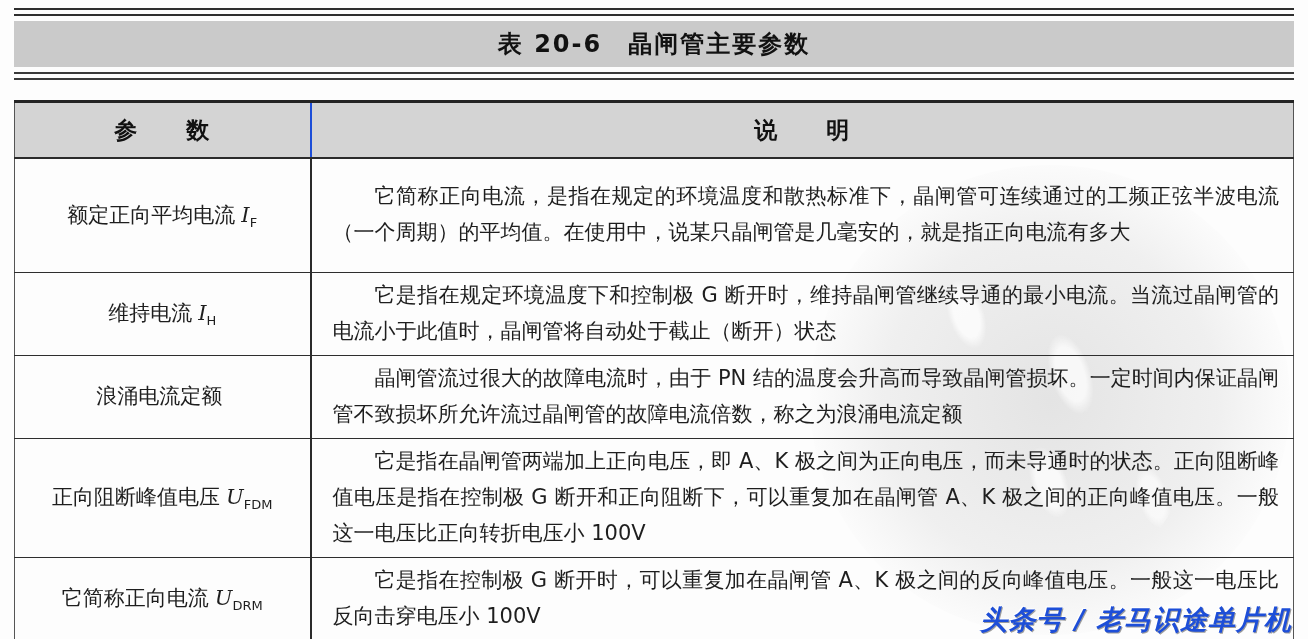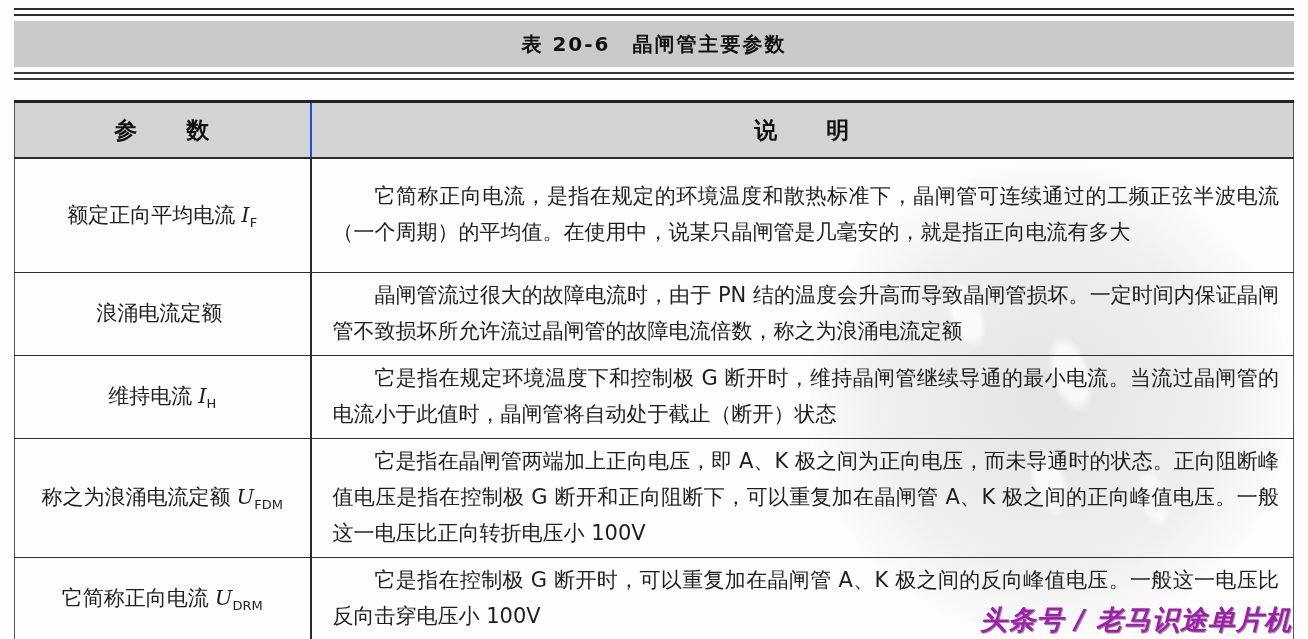--- a/index.html
+++ b/index.html
@@ -40,21 +40,21 @@
   .rule2{height:2px;background:#2e2e2e;}
   .rule1{height:2px;background:#3a3a3a;}
   .rule-gap{height:4px;}
   .title-bar{
     margin-top:5px;margin-bottom:5px;
     height:46px;
     background:#cacaca;
     display:flex;align-items:center;justify-content:center;
   }
   .title-bar span{
-    font-size:20px;font-weight:bold;letter-spacing:2px;color:#111;
+    font-size:24px;font-weight:bold;letter-spacing:2px;color:#111;
   }
 
   
   table.params{
     width:1280px;margin:20px 14px 0 14px;
     border-collapse:collapse;table-layout:fixed;
     border-top:3px solid #242424;
     border-bottom:3px solid #242424;
     border-left:1px solid #555;
     border-right:1px solid #555;
@@ -88,21 +88,21 @@
   tr.h3{height:114px;}
   tr.h2{height:76px;}
   .sym{margin-left:6px;}
   .sym i{font-family:"DejaVu Serif","Liberation Serif",serif;font-style:italic;font-size:21px;}
   .sym sub{font-style:normal;font-size:13px;letter-spacing:0;}
 
   
   .credit{
     position:absolute;right:16px;bottom:1px;z-index:2;
     font-size:27px;font-weight:bold;font-style:italic;
-    color:#a21caf;
+    color:#1d4ed8;
     text-shadow:1px 1px 0 #9c9c9c, -1px -1px 0 #ffffff;
     letter-spacing:1px;
     white-space:nowrap;
   }
 </style>
 </head>
 <body>
 
 <div class="page">
 
@@ -135,33 +135,33 @@
       </thead>
       <tbody>
         <tr class="h3">
           <td class="param">
             <span>额定正向平均电流</span><span class="sym"><i>I</i><sub>F</sub></span>
           </td>
           <td class="desc">它简称正向电流，是指在规定的环境温度和散热标准下，晶闸管可连续通过的工频正弦半波电流（一个周期）的平均值。在使用中，说某只晶闸管是几毫安的，就是指正向电流有多大</td>
         </tr>
         <tr class="h2">
           <td class="param">
+            <span>维持电流</span><span class="sym"><i>I</i><sub>H</sub></span>
+          </td>
+          <td class="desc">它是指在规定环境温度下和控制极 G 断开时，维持晶闸管继续导通的最小电流。当流过晶闸管的电流小于此值时，晶闸管将自动处于截止（断开）状态</td>
+        </tr>
+        <tr class="h2">
+          <td class="param">
             <span>浪涌电流定额</span><span class="sym"><i></i><sub></sub></span>
           </td>
           <td class="desc">晶闸管流过很大的故障电流时，由于 PN 结的温度会升高而导致晶闸管损坏。一定时间内保证晶闸管不致损坏所允许流过晶闸管的故障电流倍数，称之为浪涌电流定额</td>
         </tr>
-        <tr class="h2">
-          <td class="param">
-            <span>维持电流</span><span class="sym"><i>I</i><sub>H</sub></span>
-          </td>
-          <td class="desc">它是指在规定环境温度下和控制极 G 断开时，维持晶闸管继续导通的最小电流。当流过晶闸管的电流小于此值时，晶闸管将自动处于截止（断开）状态</td>
-        </tr>
         <tr class="h3">
           <td class="param">
-            <span>称之为浪涌电流定额</span><span class="sym"><i>U</i><sub>FDM</sub></span>
+            <span>正向阻断峰值电压</span><span class="sym"><i>U</i><sub>FDM</sub></span>
           </td>
           <td class="desc">它是指在晶闸管两端加上正向电压，即 A、K 极之间为正向电压，而未导通时的状态。正向阻断峰值电压是指在控制极 G 断开和正向阻断下，可以重复加在晶闸管 A、K 极之间的正向峰值电压。一般这一电压比正向转折电压小 100V</td>
         </tr>
         <tr class="h2">
           <td class="param">
             <span>它简称正向电流</span><span class="sym"><i>U</i><sub>DRM</sub></span>
           </td>
           <td class="desc">它是指在控制极 G 断开时，可以重复加在晶闸管 A、K 极之间的反向峰值电压。一般这一电压比反向击穿电压小 100V</td>
         </tr>
       </tbody>

